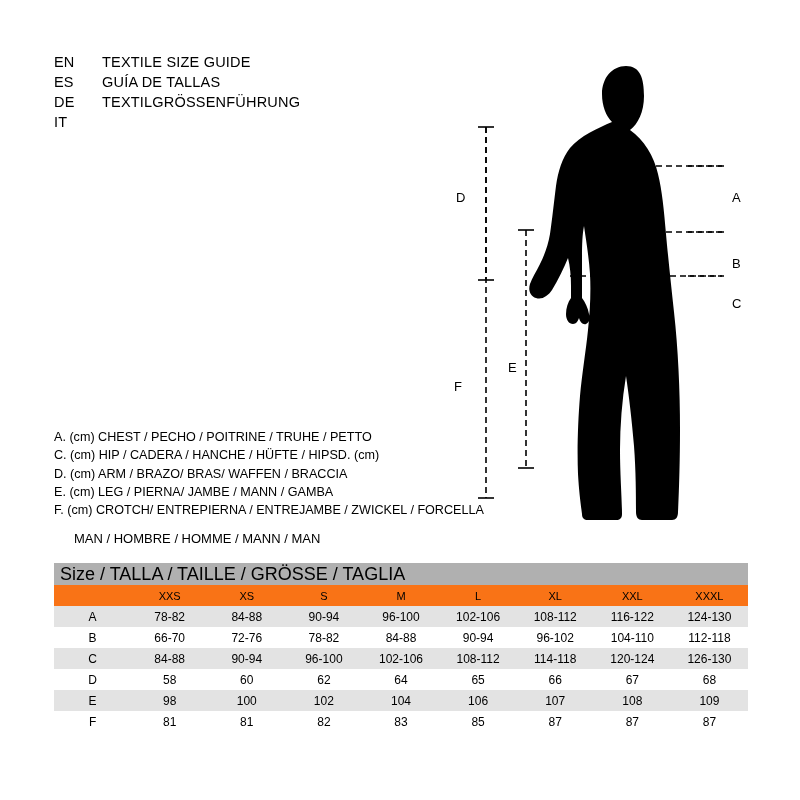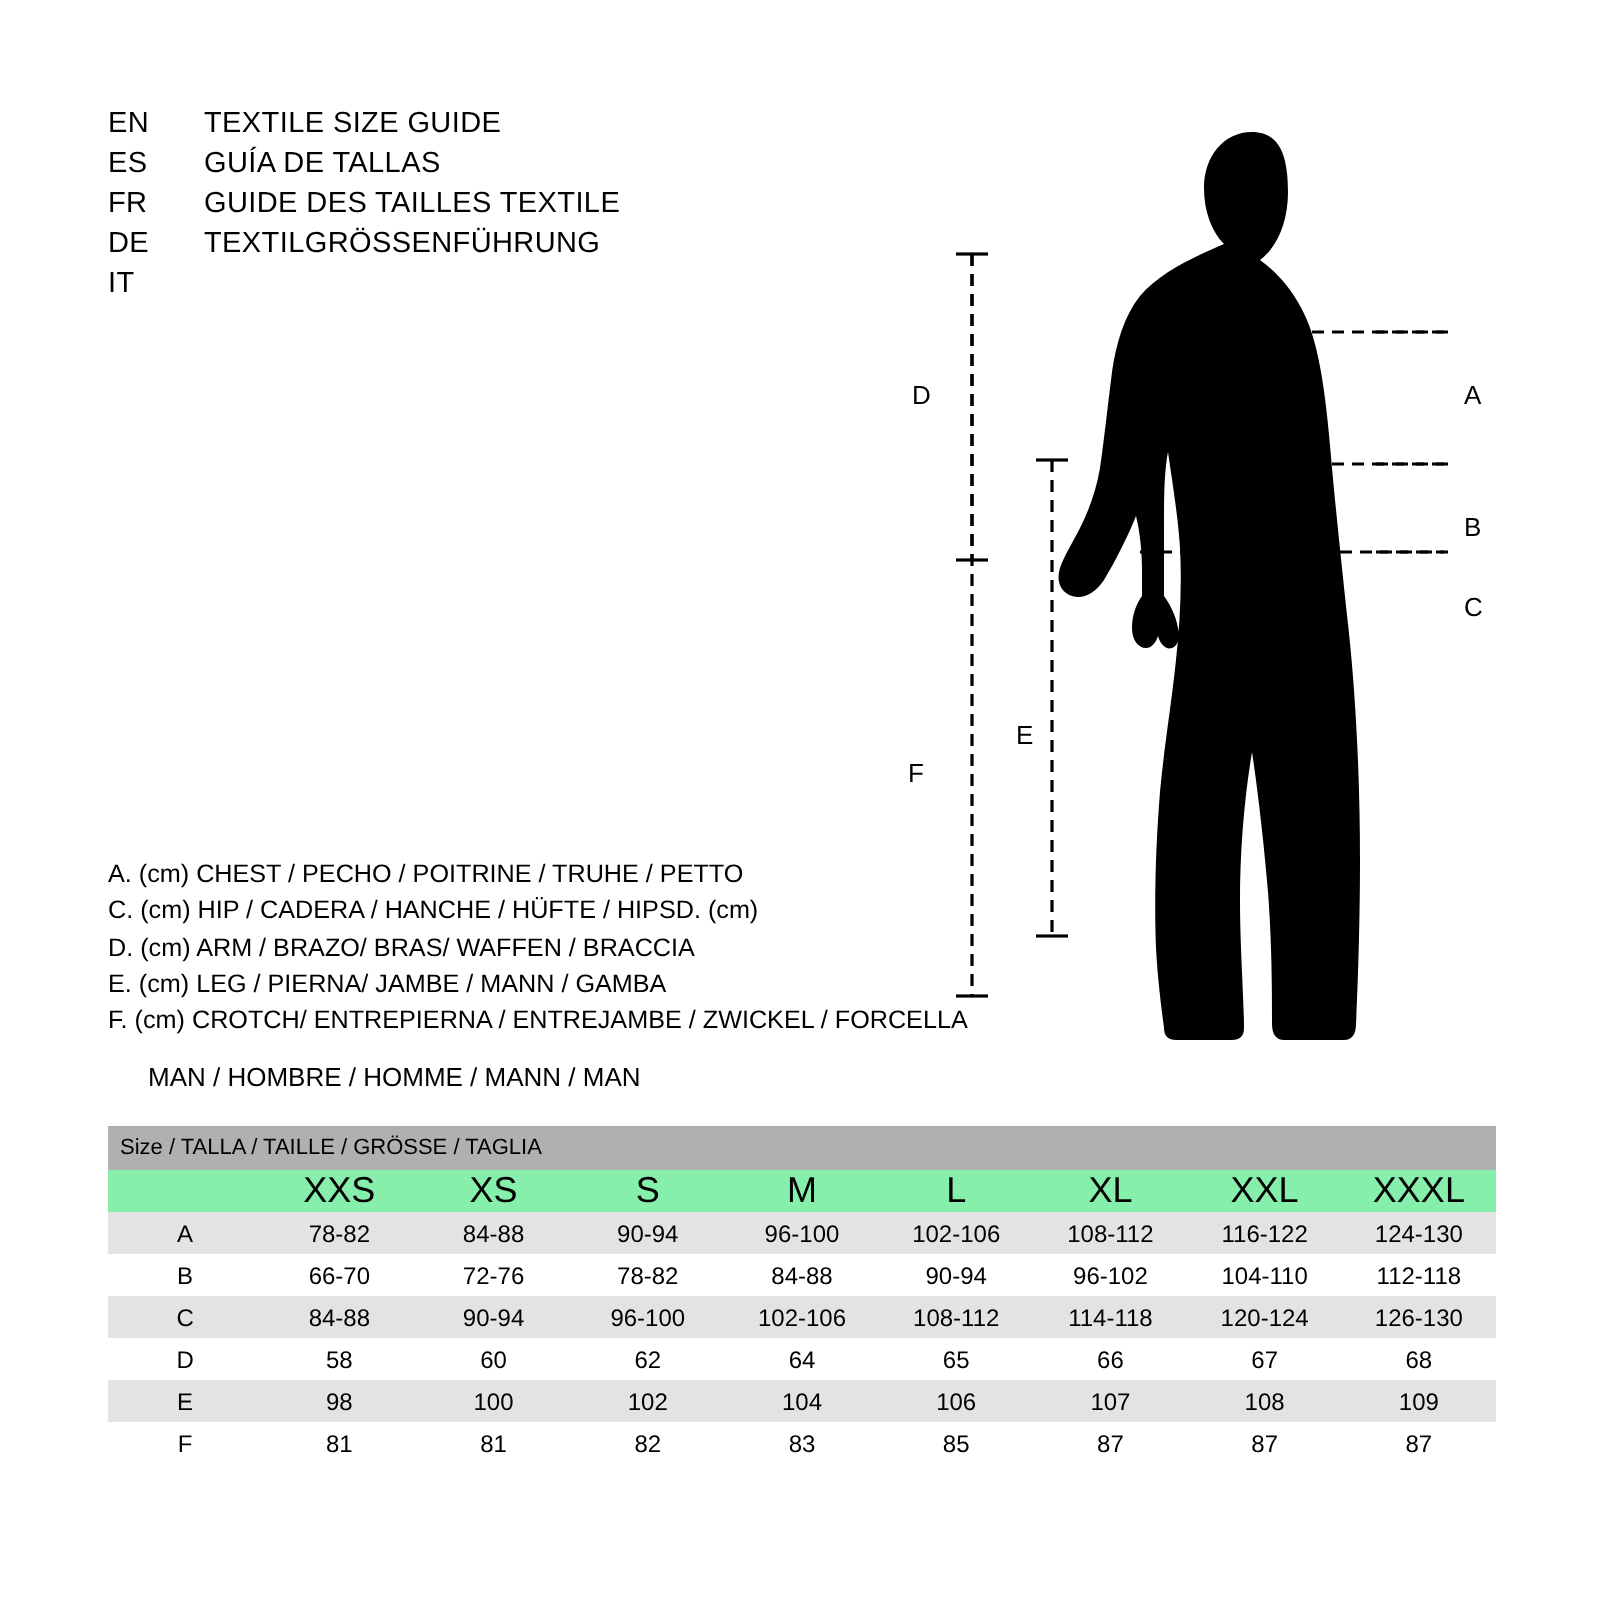--- a/index.html
+++ b/index.html
@@ -82,25 +82,25 @@
     height: 21px;
     padding: 0;
     text-align: center;
     font-size: 12px;
   }
   tr.title-row td {
     background: #b0b0b0;
     text-align: left;
     padding-left: 6px;
     height: 22px;
+    font-size: 18px;
+  }
+  tr.head-row td {
+    background: #f97316;
     font-size: 11px;
-  }
-  tr.head-row td {
-    background: #86efac;
-    font-size: 18px;
   }
   tr.band td { background: #e3e3e3; }
   tr.plain td { background: #ffffff; }
   td.rowlabel {
     text-align: left;
     padding-left: 6px;
     width: 52px;
   }
 
   
@@ -123,24 +123,20 @@
 <div class="page">
 
   <div class="lang-block">
     <div class="lang-row">
       <span class="lang-code">EN</span>
       <span class="lang-title">TEXTILE SIZE GUIDE</span>
     </div>
     <div class="lang-row">
       <span class="lang-code">ES</span>
       <span class="lang-title">GUÍA DE TALLAS</span>
-    </div>
-    <div class="lang-row">
-      <span class="lang-code">FR</span>
-      <span class="lang-title">GUIDE DES TAILLES TEXTILE</span>
     </div>
     <div class="lang-row">
       <span class="lang-code">DE</span>
       <span class="lang-title">TEXTILGRÖSSENFÜHRUNG</span>
     </div>
     <div class="lang-row">
       <span class="lang-code">IT</span>
     </div>
   </div>
 

